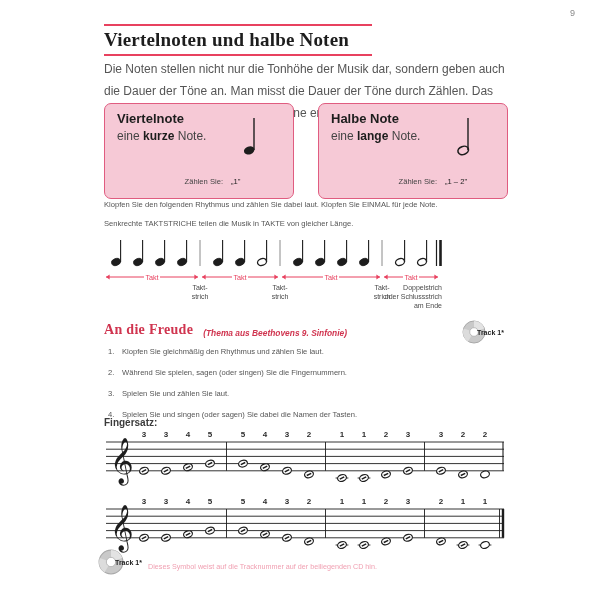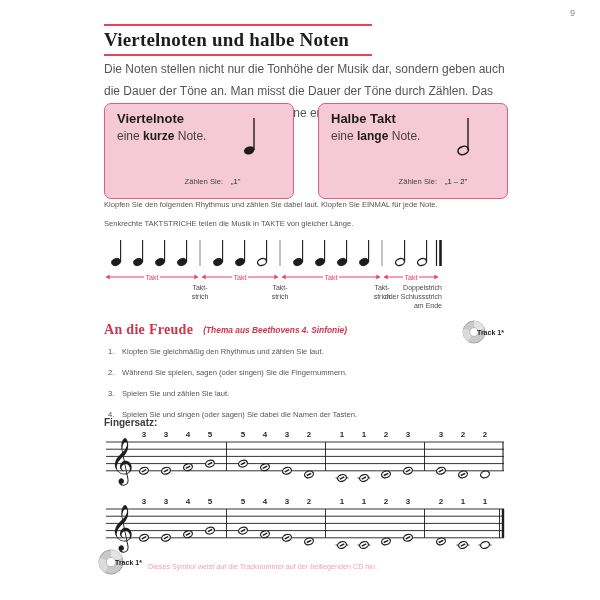--- a/index.html
+++ b/index.html
@@ -53,21 +53,21 @@
   
   .instr{position:absolute;left:104px;width:404px;font-size:7.6px;color:#555;}
   .instr.l1{top:200px;}
   .instr.l2{top:219px;}
 
   
   .rhythm{position:absolute;left:104px;top:240px;width:404px;height:72px;}
   .rhythm svg{display:block;}
 
   
-  .song-head{position:absolute;left:104px;top:322px;display:flex;align-items:center;}
+  .song-head{position:absolute;left:104px;top:322px;display:flex;align-items:flex-end;}
   .song-title{
     font-family:"Liberation Serif", serif;
     font-size:14px;font-weight:700;color:#d0344f;letter-spacing:.3px;
   }
   .song-sub{
     font-size:8.4px;font-style:italic;font-weight:700;color:#d0344f;
     margin-left:10px;
   }
   .steps{position:absolute;left:108px;top:348px;width:400px;}
   .step{display:flex;font-size:7.6px;color:#555;line-height:1.1;margin-bottom:12.5px;}
@@ -116,21 +116,21 @@
         <line x1="17" y1="4" x2="17" y2="36" stroke="#1d1d1d" stroke-width="1.4"></line>
         <ellipse cx="12.2" cy="36.4" rx="5.4" ry="4" fill="#1d1d1d" transform="rotate(-20 12.2 36.4)"></ellipse>
       </svg>
       <div class="def-count">
         <span>Zählen Sie:</span>
         <span class="cval">„1"</span>
       </div>
     </div>
 
     <div class="def-box">
-      <div class="def-title">Halbe Takt</div>
+      <div class="def-title">Halbe Note</div>
       <div class="def-sub"><span>eine </span><b>lange</b><span> Note.</span></div>
       <svg class="note-fig" viewBox="0 0 22 46">
         <line x1="17" y1="4" x2="17" y2="36" stroke="#1d1d1d" stroke-width="1.4"></line>
         <ellipse cx="12.2" cy="36.4" rx="5.4" ry="4" fill="none" stroke="#1d1d1d" stroke-width="1.6" transform="rotate(-20 12.2 36.4)"></ellipse>
       </svg>
       <div class="def-count">
         <span>Zählen Sie:</span>
         <span class="cval">„1 – 2"</span>
       </div>
     </div>
@@ -200,21 +200,21 @@
         <text x="278" y="50" fill="#4a4a4a" font-size="7" text-anchor="middle" font-family="&quot;Liberation Sans&quot;, sans-serif">Takt-</text>
         <text x="278" y="59" fill="#4a4a4a" font-size="7" text-anchor="middle" font-family="&quot;Liberation Sans&quot;, sans-serif">strich</text>
         <text x="338" y="50" fill="#4a4a4a" font-size="7" text-anchor="end" font-family="&quot;Liberation Sans&quot;, sans-serif">Doppelstrich</text>
         <text x="338" y="59" fill="#4a4a4a" font-size="7" text-anchor="end" font-family="&quot;Liberation Sans&quot;, sans-serif">oder Schlussstrich</text>
         <text x="338" y="68" fill="#4a4a4a" font-size="7" text-anchor="end" font-family="&quot;Liberation Sans&quot;, sans-serif">am Ende</text>
       </svg>
   </div>
 
   <div class="song-head">
     <span class="song-title">An die Freude</span>
-    <span class="song-sub">(Thema aus Beethovens 4. Sinfonie)</span>
+    <span class="song-sub">(Thema aus Beethovens 9. Sinfonie)</span>
   </div>
 
   <div class="cd-badge top">
     <svg width="24" height="24" viewBox="0 0 24 24">
       <circle cx="12" cy="12" r="11" fill="#c9c9c9"></circle>
       <circle cx="12" cy="12" r="11" fill="none" stroke="#a9a9a9" stroke-width="1"></circle>
       <path d="M12 1 A11 11 0 0 1 22.3 8.4 L12 12 Z" fill="#e3e3e3"></path>
       <path d="M1.7 8.4 A11 11 0 0 0 6 21.5 L12 12 Z" fill="#dcdcdc"></path>
       <circle cx="12" cy="12" r="4.3" fill="#ffffff" stroke="#b0b0b0" stroke-width="0.8"></circle>
     </svg>

